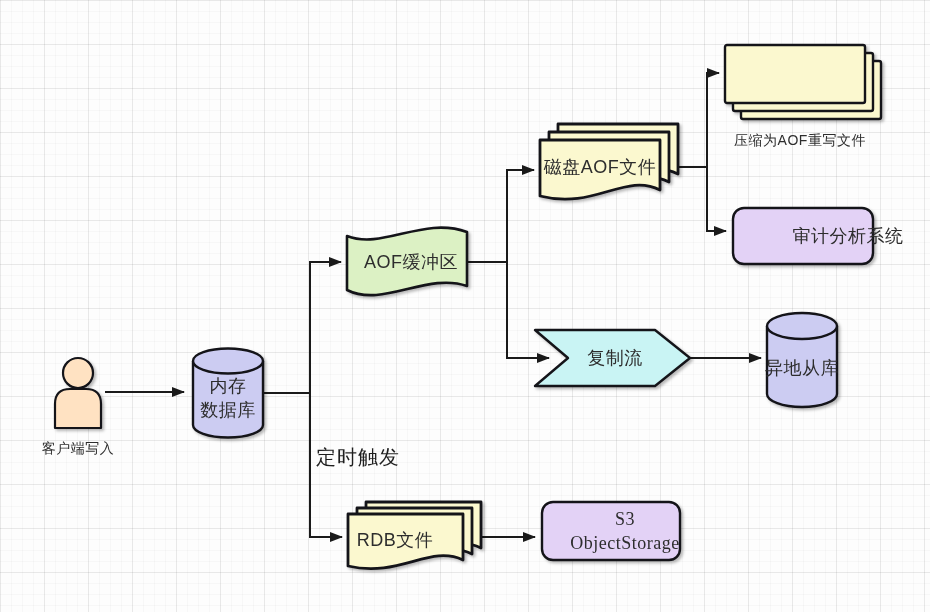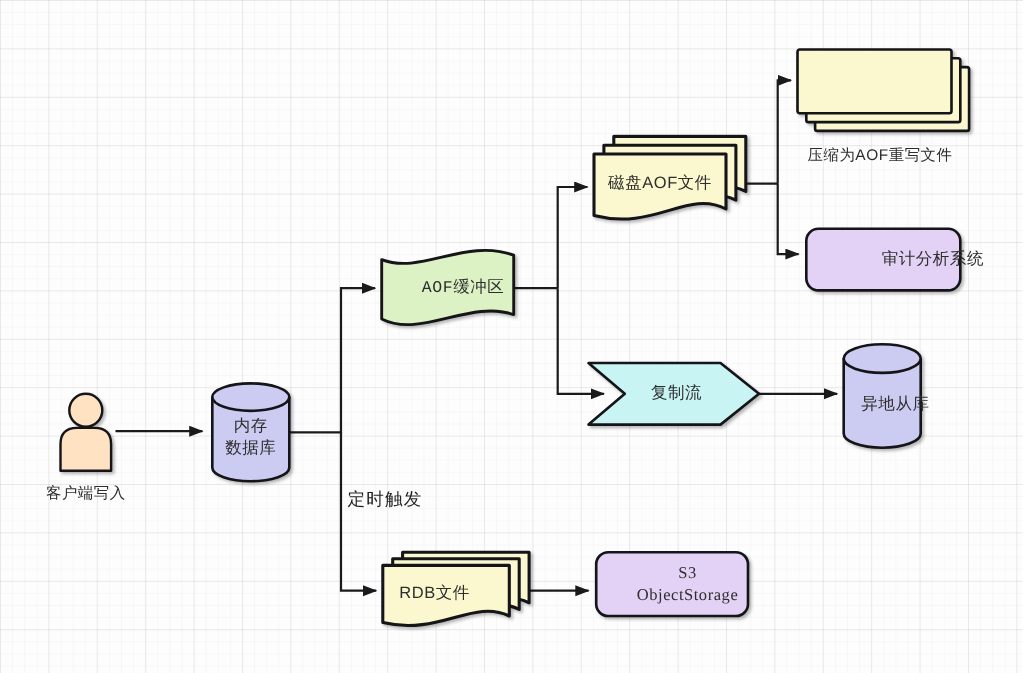--- a/index.html
+++ b/index.html
@@ -12,24 +12,24 @@
       linear-gradient(90deg, rgba(0,0,0,0.06) 1px, transparent 1px),
       linear-gradient(rgba(0,0,0,0.022) 1px, transparent 1px),
       linear-gradient(90deg, rgba(0,0,0,0.022) 1px, transparent 1px);
     background-size:44px 44px,44px 44px,11px 11px,11px 11px;
   }
   .shape{position:absolute;filter:drop-shadow(2px 2px 1.5px rgba(0,0,0,0.28));}
   .edges{position:absolute;left:0;top:0;z-index:1;}
   .shape{z-index:2;}
   .lbl{
     position:absolute;z-index:3;display:flex;align-items:center;justify-content:center;
-    font-size:15px;color:#2d2d2d;text-align:center;line-height:1.35;letter-spacing:.5px;
+    font-size:18px;color:#2d2d2d;text-align:center;line-height:1.35;letter-spacing:.5px;
   }
   .lbl .stack{display:block;font-family:Liberation Serif, serif;}
-  .edge-lbl{position:absolute;z-index:3;font-size:16px;color:#1f1f1f;letter-spacing:1px;text-align:center;}
+  .edge-lbl{position:absolute;z-index:3;font-size:20px;color:#1f1f1f;letter-spacing:1px;text-align:center;}
   .watermark{
     position:absolute;z-index:4;right:12px;bottom:14px;
     font-size:27px;font-weight:bold;color:#4b4b4b;letter-spacing:1px;
     text-shadow:2px 2px 0 #ffffff, 3px 3px 2px rgba(255,255,255,.9);
   }
 </style>
 </head>
 <body>
 
 <div id="canvas">
@@ -68,21 +68,21 @@
   <div class="lbl" style="left:193px;top:372px;width:70px;height:52px;">
     <span class="stack">
         <span class="stack">内存</span>
         <span class="stack">数据库</span>
       </span>
   </div>
 
   <svg class="shape" style="left:345px;top:222px;" width="126" height="82">
     <path d="M2,14 C 38,28 78,-6 122,10 L122,64 C 82,50 38,86 2,68 Z" stroke="#141419" stroke-width="2.6" stroke-linejoin="round" fill="#dcf1c4"></path>
   </svg>
-  <div class="lbl" style="left:357px;top:250px;width:128px;height:24px;font-family:Liberation Mono, monospace;">AOF缓冲区</div>
+  <div class="lbl" style="left:347px;top:250px;width:128px;height:24px;">AOF缓冲区</div>
 
   <svg class="shape" style="left:538px;top:122px;" width="142" height="84">
     <g stroke="#141419" stroke-width="2.8" stroke-linejoin="round">
       <path d="M20,2 L140,2 L140,52 C 105,34 75,72 20,58 Z" fill="#fbf8cf"></path>
       <path d="M11,10 L131,10 L131,60 C 96,42 66,80 11,66 Z" fill="#fbf8cf"></path>
       <path d="M2,18 L122,18 L122,68 C 87,50 57,88 2,74 Z" fill="#fbf8cf"></path>
     </g>
   </svg>
   <div class="lbl" style="left:540px;top:155px;width:120px;height:24px;">磁盘AOF文件</div>
 
@@ -102,21 +102,21 @@
 
   <svg class="shape" style="left:533px;top:328px;" width="161" height="62">
     <path d="M2,2 L122,2 L157,30 L122,58 L2,58 L35,30 Z" stroke="#141419" stroke-width="2.4" stroke-linejoin="round" fill="#c9f4f4"></path>
   </svg>
   <div class="lbl" style="left:555px;top:346px;width:120px;height:24px;text-align:center;">复制流</div>
 
   <svg class="shape" style="left:765px;top:310px;" width="74" height="100">
     <path d="M2,16 L2,84 A35,13 0 0 0 72,84 L72,16" stroke="#141419" stroke-width="2.4" fill="#ccccf2"></path>
     <ellipse cx="37" cy="16" rx="35" ry="13" stroke="#141419" stroke-width="2.4" fill="#ccccf2"></ellipse>
   </svg>
-  <div class="lbl" style="left:765px;top:356px;width:74px;height:24px;padding-left:12px;">异地从库</div>
+  <div class="lbl" style="left:765px;top:356px;width:74px;height:24px;">异地从库</div>
 
   <svg class="shape" style="left:346px;top:500px;" width="138" height="78">
     <g stroke="#141419" stroke-width="2.8" stroke-linejoin="round">
       <path d="M20,2 L135,2 L135,48 C 102,32 72,66 20,54 Z" fill="#fbf8cf"></path>
       <path d="M11,8 L126,8 L126,54 C 93,38 63,72 11,60 Z" fill="#fbf8cf"></path>
       <path d="M2,14 L117,14 L117,60 C 84,44 54,78 2,66 Z" fill="#fbf8cf"></path>
     </g>
   </svg>
   <div class="lbl" style="left:348px;top:528px;width:94px;height:24px;">RDB文件</div>
 

